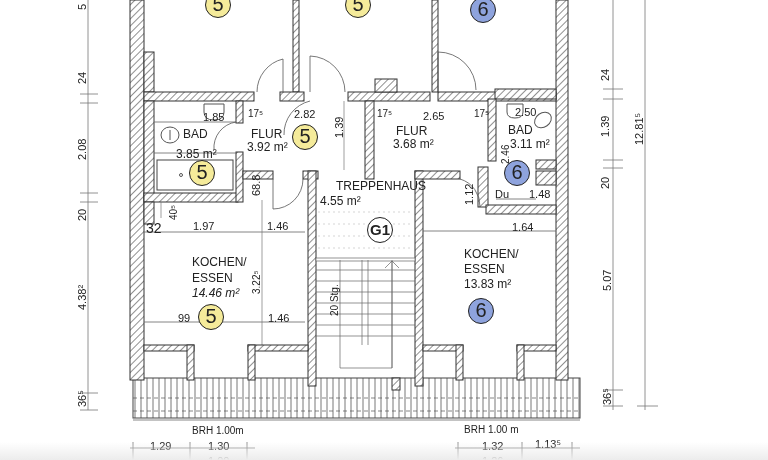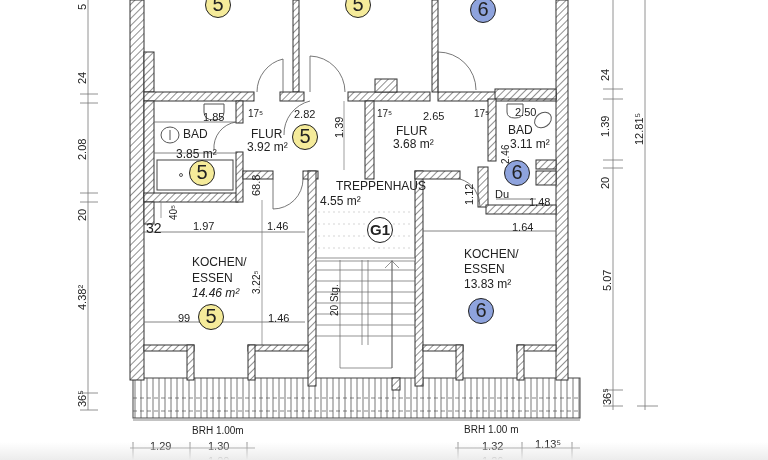--- a/index.html
+++ b/index.html
@@ -188,21 +188,21 @@
 <div class="lbl dim" style="left:474px;top:108px;font-size:10px;">17⁵</div>
 <div class="lbl room" style="left:396px;top:124px;">FLUR</div>
 <div class="lbl room" style="left:393px;top:137px;">3.68 m²</div>
 
 <div class="lbl dim" style="left:515px;top:106px;">2.50</div>
 <div class="lbl room" style="left:508px;top:123px;">BAD</div>
 <div class="lbl room" style="left:510px;top:137px;">3.11 m²</div>
 <div class="lbl dim vert" style="left:500px;top:164px;font-size:10px;">2.46</div>
 <div class="badge b6" style="left:504px;top:160px;">6</div>
 <div class="lbl dim" style="left:495px;top:188px;">Du</div>
-<div class="lbl dim" style="left:529px;top:188px;margin-top:8px;">1.48</div>
+<div class="lbl dim" style="left:529px;top:188px;">1.48</div>
 
 <div class="lbl room" style="left:336px;top:179px;">TREPPENHAUS</div>
 <div class="lbl room" style="left:320px;top:194px;">4.55 m²</div>
 <div class="badge bg" style="left:367px;top:217px;">G1</div>
 <div class="lbl dim vert" style="left:329px;top:316px;font-size:10px;">20 Stg.</div>
 <div class="lbl dim vert" style="left:463px;top:205px;">1.12</div>
 
 <div class="lbl dim vert" style="left:168px;top:220px;font-size:10px;">40⁵</div>
 <div class="lbl dim" style="left:146px;top:222px;font-size:14px;">32</div>
 <div class="lbl dim" style="left:193px;top:220px;">1.97</div>

